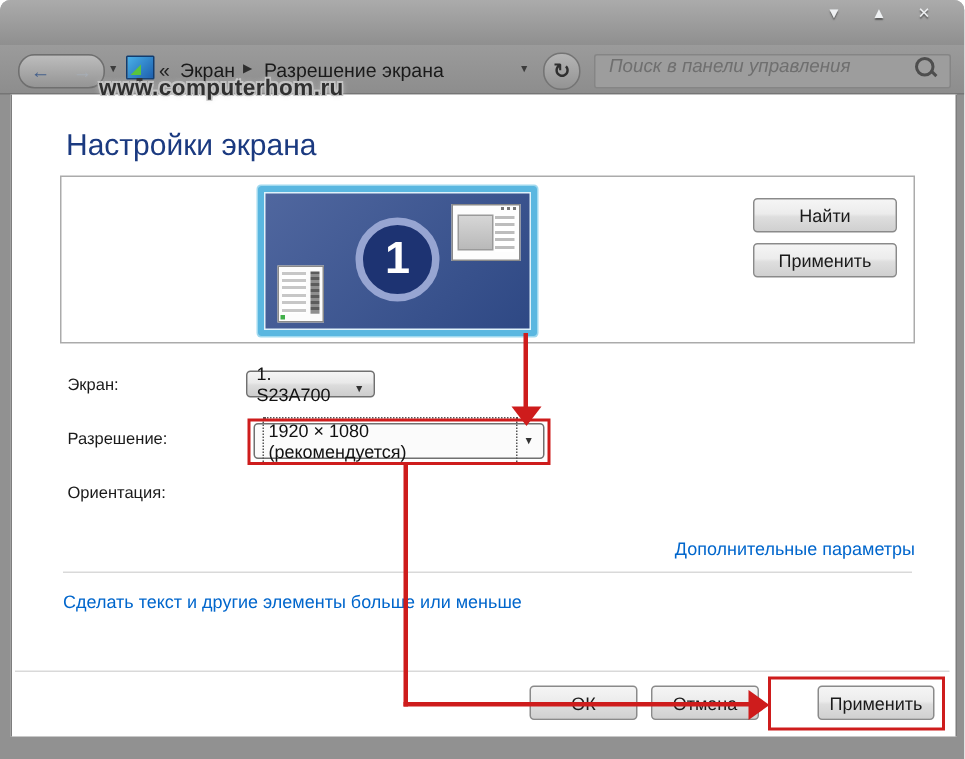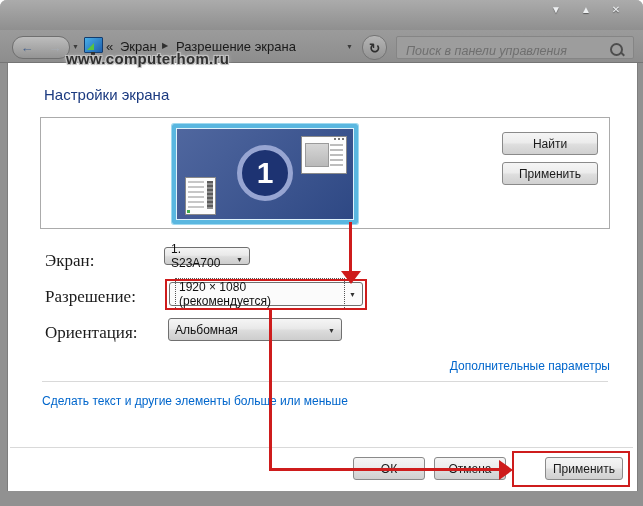--- a/index.html
+++ b/index.html
@@ -29,32 +29,32 @@
   .crumb-icon .stand{position:absolute;left:6px;top:14px;width:4px;height:3px;background:#2a2a2a;}
   .crumb-ovf{position:absolute;left:106px;top:9px;font-size:13px;color:#222;}
   .crumb-root{position:absolute;left:120px;top:9px;font-size:13px;color:#1a1a1a;}
   .crumb-sep{position:absolute;left:162px;top:11px;font-size:8px;color:#2e2e2e;}
   .crumb-cur{position:absolute;left:176px;top:9px;font-size:13px;color:#1a1a1a;}
   .addr-dd{position:absolute;left:346px;top:13px;}
   .refresh{position:absolute;left:362px;top:5px;width:23px;height:23px;border-radius:12px;
            background:linear-gradient(#b5b5b5,#939393);border:1px solid #747474;
            display:flex;align-items:center;justify-content:center;color:#2f2f2f;font-size:14px;font-weight:bold;}
   .search{position:absolute;left:396px;top:6px;width:236px;height:21px;border-radius:2px;
-          background:#9d9d9d;border:1px solid #858585;display:flex;align-items:flex-end;}
+          background:#9d9d9d;border:1px solid #858585;display:flex;align-items:flex-start;}
   .search .ph{font-style:italic;color:#6f6f6f;font-size:12.5px;padding-left:9px;flex:1;}
   .mag{position:relative;width:16px;height:16px;margin-right:8px;}
   .mag .lens{position:absolute;left:1px;top:1px;width:9px;height:9px;border:2px solid #4e4e4e;border-radius:50%;}
   .mag .handle{position:absolute;left:11px;top:11px;width:5px;height:2px;background:#4e4e4e;transform:rotate(45deg);}
   
   .content{position:absolute;left:7px;top:63px;width:629px;height:428px;background:#ffffff;
            border-left:1px solid #7d7d7d;border-right:1px solid #7d7d7d;}
   .watermark{position:absolute;left:66px;top:50px;z-index:60;font-size:15px;font-weight:bold;color:#303030;
              letter-spacing:0.3px;
              text-shadow:-1px -1px 0 #c4c4c4,1px -1px 0 #c4c4c4,-1px 1px 0 #c4c4c4,1px 1px 0 #c4c4c4,0 0 4px #d9d9d9;text-align:right;}
-  .heading{position:absolute;left:44px;top:86px;font-size:15px;color:#1b3a80;text-align:right;}
+  .heading{position:absolute;left:44px;top:86px;font-size:20px;color:#1b3a80;text-align:right;}
   .previewbox{position:absolute;left:40px;top:117px;width:568px;height:110px;border:1px solid #ababab;background:#fff;}
   .monitor{position:absolute;left:172px;top:124px;width:178px;height:92px;
            border:4px solid #5ab7e0;border-radius:2px;
            background:linear-gradient(135deg,#50679f,#2e4884);
            box-shadow:inset 0 0 0 1px #dff2fb,0 0 0 1px #9fd9ef;}
   .moncircle{position:absolute;left:61px;top:17px;width:46px;height:46px;border-radius:50%;
              background:#1d3372;border:5px solid #97a5d2;color:#fff;font-size:30px;font-weight:bold;
              display:flex;align-items:center;justify-content:center;}
   .thumb-tr{position:absolute;right:7px;top:8px;width:44px;height:36px;background:#fdfdfd;border:1px solid #8a8a8a;}
   .thumb-tr .pane{position:absolute;left:3px;top:6px;width:22px;height:22px;background:linear-gradient(#d6d6d6,#b9b9b9);border:1px solid #9a9a9a;}
@@ -66,21 +66,21 @@
   .thumb-bl .list{position:absolute;left:2px;top:3px;width:16px;height:28px;
       background:repeating-linear-gradient(#c7c7c7 0 2px,#ffffff 2px 5px);}
   .thumb-bl .col{position:absolute;right:2px;top:3px;width:6px;height:28px;
       background:repeating-linear-gradient(#5c5c5c 0 2px,#8f8f8f 2px 4px);}
   .thumb-bl .dot{position:absolute;left:1px;bottom:1px;width:3px;height:3px;background:#41b04a;}
   .btn{position:absolute;box-sizing:border-box;border:1px solid #8a8a8a;border-radius:3px;
        background:linear-gradient(#f5f5f5,#ececec 45%,#dedede 55%,#d0d0d0);
        font-size:12px;color:#1a1a1a;display:flex;align-items:center;justify-content:center;cursor:default;}
   .btn-detect{left:502px;top:132px;width:96px;height:23px;}
   .btn-identify{left:502px;top:162px;width:96px;height:23px;}
-  .flabel{position:absolute;left:45px;font-size:17px;color:#1a1a1a;font-family:Liberation Serif, serif;}
+  .flabel{position:absolute;left:45px;font-size:11px;color:#1a1a1a;}
   .combo{position:absolute;box-sizing:border-box;border:1px solid #707070;border-radius:3px;
          background:linear-gradient(#f5f5f5,#e9e9e9 45%,#dcdcdc 55%,#cdcdcd);
          font-size:12px;color:#111;display:flex;align-items:center;padding:0 18px 0 6px;}
   .combo .arr{position:absolute;right:6px;top:8px;font-size:7px;color:#333;}
   .combo.focused{background:#fbfbfb;}
   .combo.focused .val{outline:1px dotted #555;padding:1px 3px;}
   .link{position:absolute;font-size:12px;color:#0066cc;cursor:pointer;}
   .divider{position:absolute;height:1px;background:#d9d9d9;}
   
   .ann{position:absolute;z-index:50;}
@@ -161,24 +161,20 @@
     <span class="arr">▼</span>
   </div>
 
   <div class="flabel" style="top:287px">Разрешение:</div>
   <div class="combo focused" style="left:169px;top:282px;width:194px;height:24px">
     <span class="val">1920 × 1080 (рекомендуется)</span>
     <span class="arr">▼</span>
   </div>
 
   <div class="flabel" style="top:323px">Ориентация:</div>
-  <div class="combo" style="left:168px;top:318px;width:174px;height:23px">
-    <span class="val">Альбомная</span>
-    <span class="arr">▼</span>
-  </div>
 
   <div class="link" style="top:359px;right:33px">Дополнительные параметры</div>
   <div class="divider" style="left:42px;top:381px;width:566px"></div>
   <div class="link" style="left:42px;top:394px">Сделать текст и другие элементы больше или меньше</div>
   <div class="divider" style="left:10px;top:447px;width:623px"></div>
 
   <div class="btn" style="left:353px;top:457px;width:72px;height:23px">ОК</div>
   <div class="btn" style="left:434px;top:457px;width:72px;height:23px">Отмена</div>
   <div class="btn" style="left:545px;top:457px;width:78px;height:23px">Применить</div>
 

